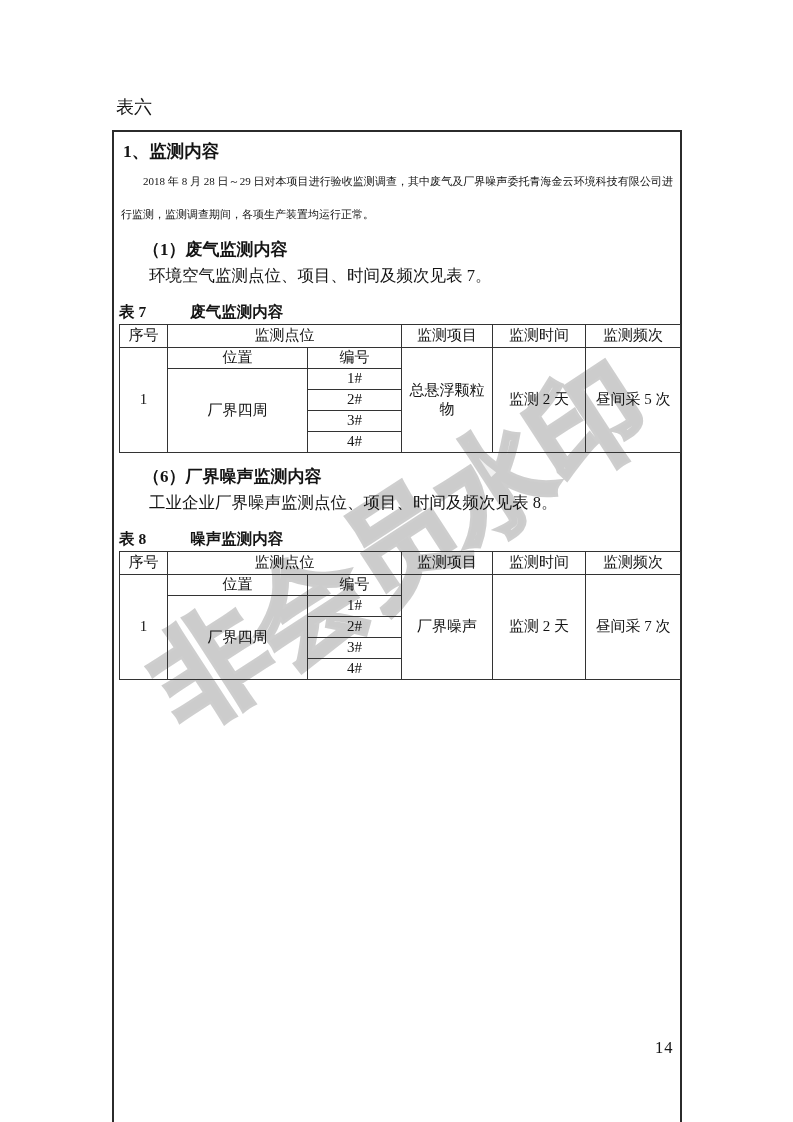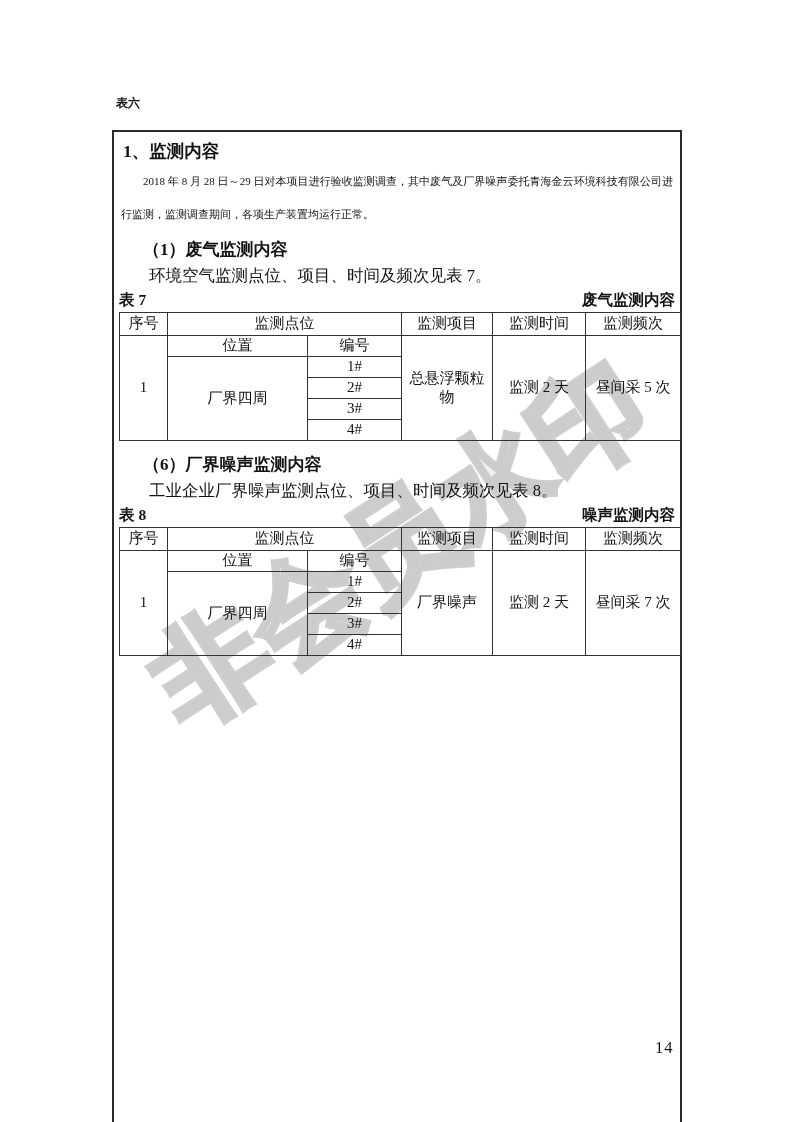--- a/index.html
+++ b/index.html
@@ -23,21 +23,21 @@
     white-space: nowrap;
     color: rgba(205,205,205,0.30);
     -webkit-text-stroke: 5px rgba(198,198,198,0.85);
     font-family: "Liberation Sans", "DejaVu Sans", sans-serif;
     z-index: 0;
     pointer-events: none;
   }
   .doc-label {
     position: absolute;
     left: 116px; top: 95px;
-    font-size: 12px; font-weight: bold;
+    font-size: 18px; font-weight: normal;
     z-index: 2;
   }
   .content-box {
     position: absolute;
     left: 112px; top: 130px;
     width: 570px; height: 1045px;
     box-sizing: border-box;
     border: 2px solid #2b2b2b;
     padding: 4px 5px;
     z-index: 1;
@@ -58,23 +58,23 @@
     font-size: 17px; font-weight: bold;
     margin: 7px 0 0 24px;
     height: 23px; line-height: 23px;
   }
   .intro-line {
     font-size: 16.5px;
     margin: 4px 0 0 30px;
     height: 22px; line-height: 22px;
   }
   .caption {
-    display: flex; justify-content: space-between; gap: 44px;
+    display: flex; justify-content: flex-start; gap: 44px;
     font-size: 15.5px; font-weight: bold;
-    margin-top: 2px;
+    margin-top: 14px;
     height: 21px; line-height: 21px;
   }
   table.mon-table {
     border-collapse: collapse;
     table-layout: fixed;
     width: 561px;
     margin: 2px 0 0 0;
     background: transparent;
   }
   table.mon-table td {

